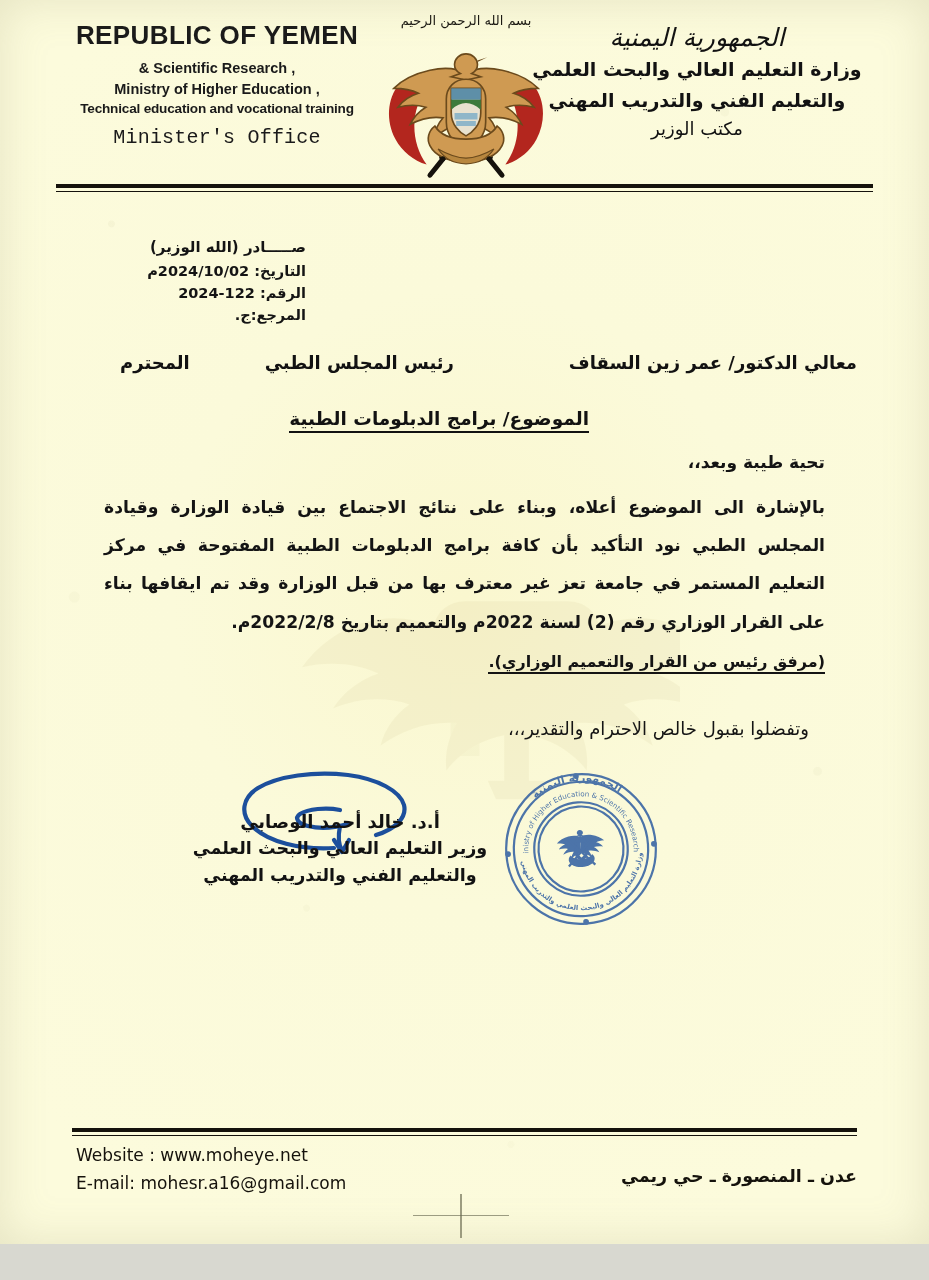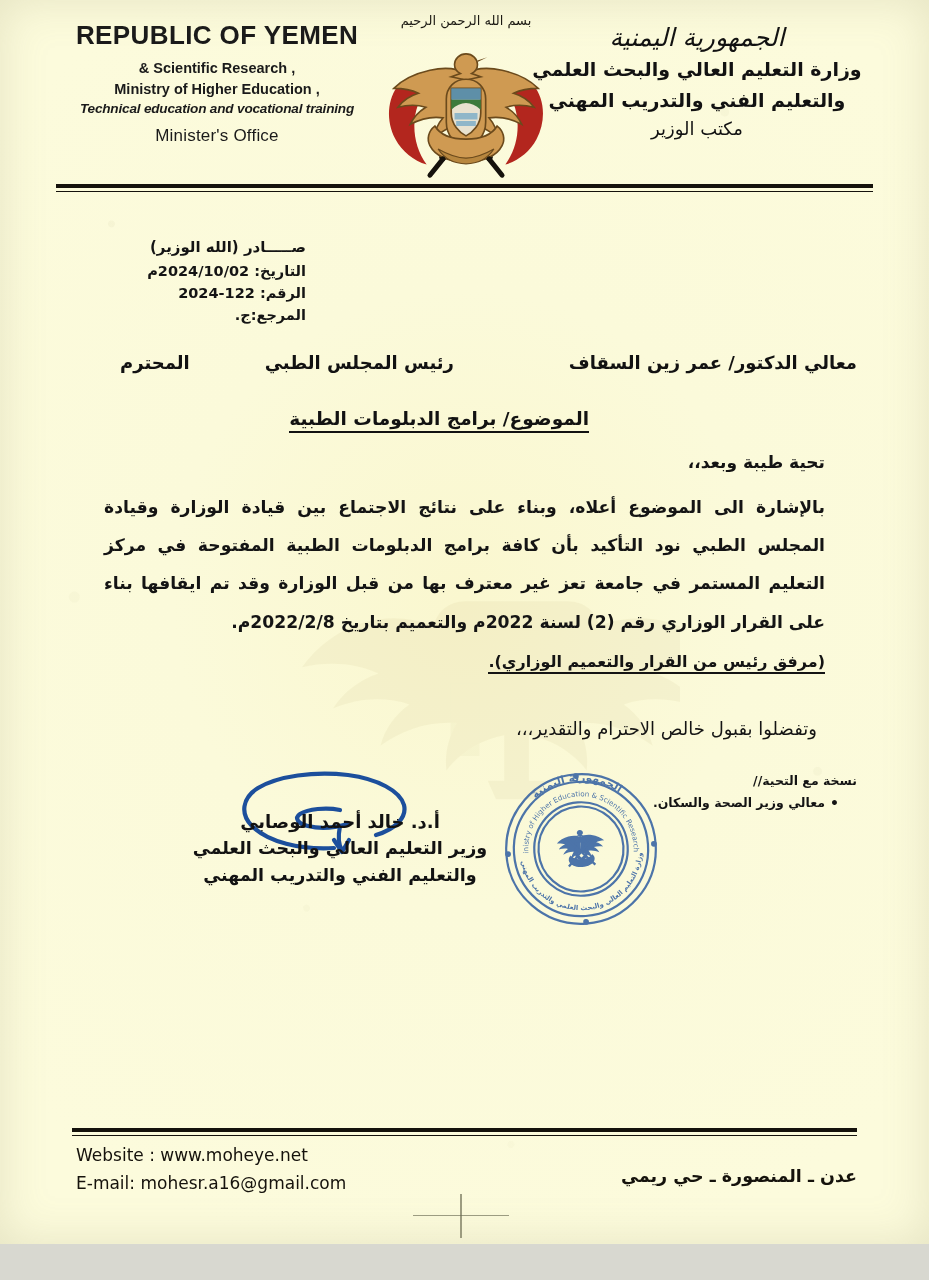--- a/index.html
+++ b/index.html
@@ -74,24 +74,24 @@
     white-space: nowrap;
   }
   .lh-en .ministry {
     font-family: "Liberation Sans", sans-serif;
     font-weight: bold;
     font-size: 14.5px;
     line-height: 1.42;
     margin-top: 9px;
     white-space: nowrap;
   }
-  .lh-en .ministry .l3 { font-size: 13.6px; letter-spacing: -.2px; font-style: italic; }
+  .lh-en .ministry .l3 { font-size: 13.6px; letter-spacing: -.2px; }
   .lh-en .office {
-    font-family: Liberation Sans, sans-serif;
-    font-size: 17px;
+    font-family: Liberation Mono, monospace;
+    font-size: 20px;
     margin-top: 7px;
     letter-spacing: .2px;
   }
 
   .lh-emblem {
     position: absolute;
     left: 384px;
     top: 8px;
     width: 164px;
     height: 176px;
@@ -222,21 +222,21 @@
     top: 652px;
     direction: rtl;
     font-weight: bold;
     font-size: 16px;
     color: #141414;
     border-bottom: 2px solid #141414;
     padding-bottom: 1px;
   }
   .closing {
     position: absolute;
-    right: 112px;
+    right: 120px;
     top: 718px;
     direction: rtl;
     font-size: 18px;
     color: #141414;
     font-family: "DejaVu Sans", sans-serif;
     letter-spacing: -.3px;
     white-space: nowrap;
   }
 
   
@@ -487,26 +487,20 @@
         <path d="M100 20c-7 0-12 5-12 11 0 4 2 7 6 9l-9 3 12 3v8h6v-8l12-3-9-3c4-2 6-5 6-9 0-6-5-11-12-11z"></path>
         <path d="M100 48c-12-7-28-9-46-5-19 4-36 13-47 24 13 0 24 2 32 6-10 3-20 9-26 18 13-3 26-3 36 0-9 5-16 13-20 22 14-7 29-11 42-9-6 8-10 17-11 27 13-12 28-19 40-20z"></path>
         <path d="M100 48c12-7 28-9 46-5 19 4 36 13 47 24-13 0-24 2-32 6 10 3 20 9 26 18-13-3-26-3-36 0 9 5 16 13 20 22-14-7-29-11-42-9 6 8 10 17 11 27-13-12-28-19-40-20z"></path>
         <path d="M100 52c-15 0-26 11-26 26v30c0 17 12 31 26 31s26-14 26-31V78c0-15-11-26-26-26zm-18 18h36v28c0 15-11 26-18 30-7-4-18-15-18-30z"></path>
         <path d="M58 118c-9 7-11 18-7 26 7 13 24 22 49 22s42-9 49-22c4-8 2-19-7-26-7 11-20 17-42 17s-35-6-42-17z"></path>
         <path d="M48 52 L152 160 M152 52 L48 160" stroke="#1c4f9c" stroke-width="9" fill="none"></path>
       </g>
     </svg>
   </div>
 
-  <div class="cc-note">
-    <div>نسخة مع التحية//</div>
-    <ul>
-      <li>معالي وزير الصحة والسكان.</li>
-    </ul>
-  </div>
 
   <div class="rule-bottom">
     <div class="thick"></div>
     <div class="thin"></div>
   </div>
 
   <div class="footer">
     <div class="footer-en">
       <div>Website : www.moheye.net</div>
       <div>E-mail: mohesr.a16@gmail.com</div>

